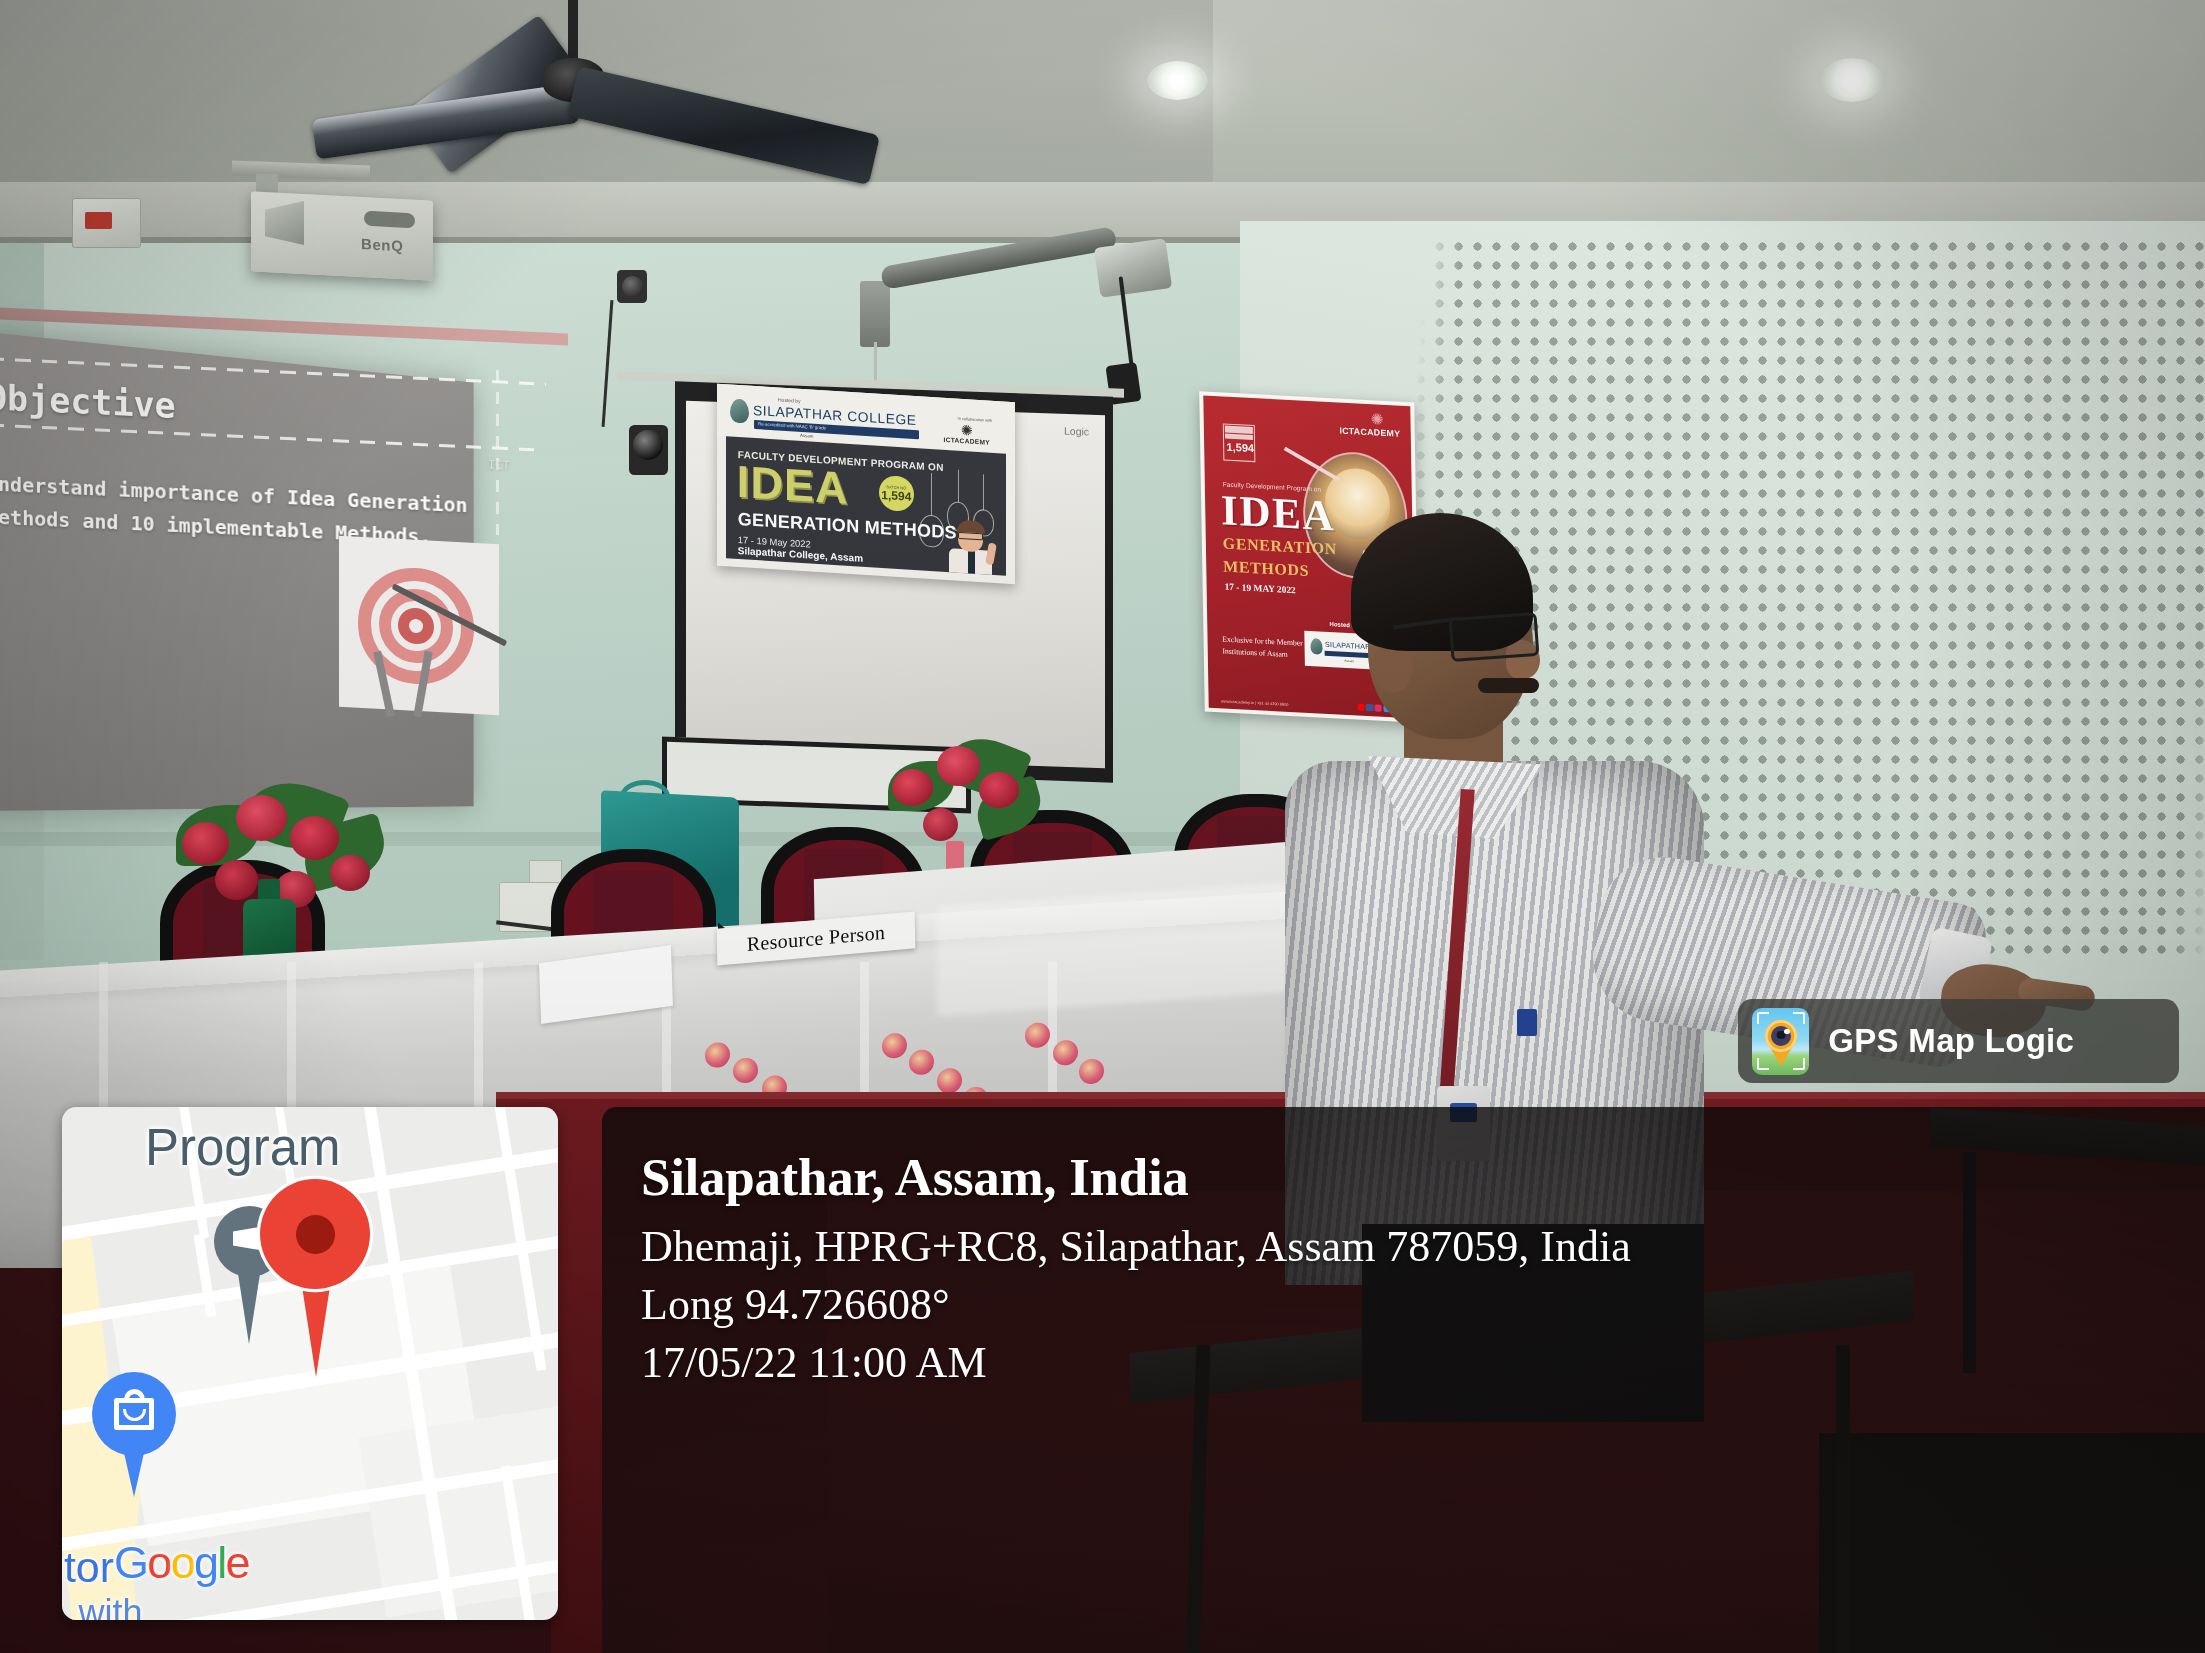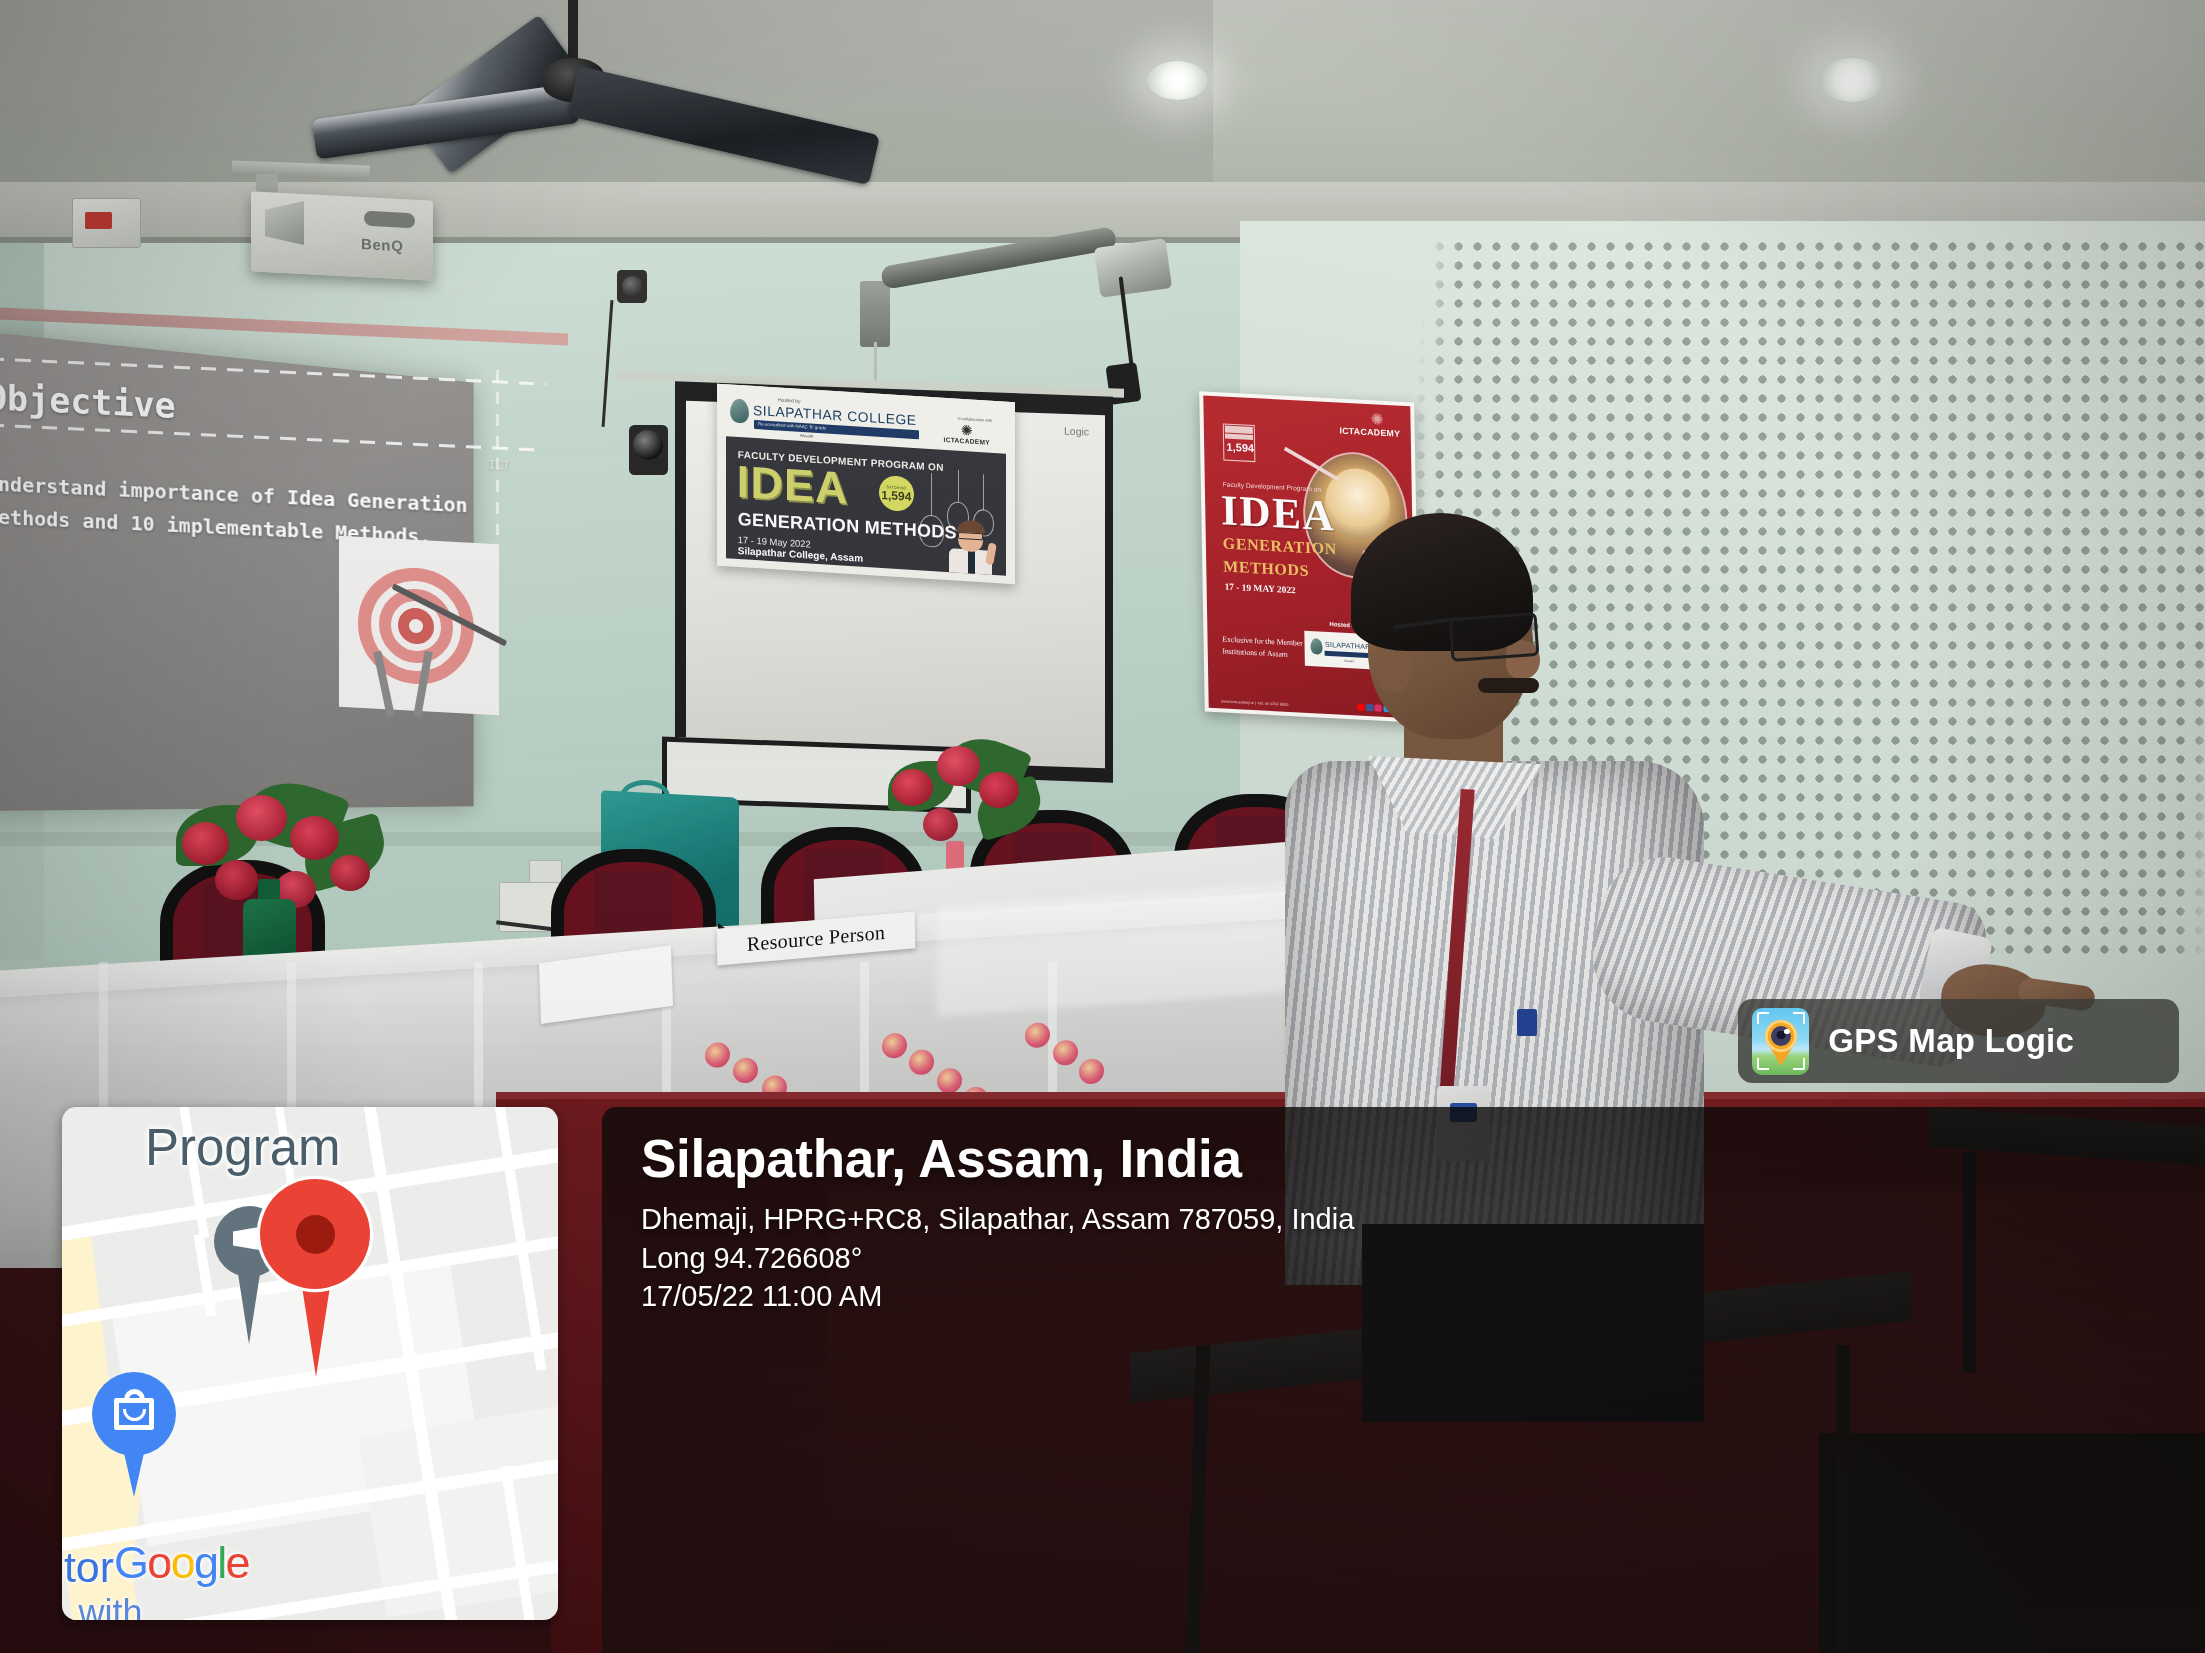--- a/index.html
+++ b/index.html
@@ -411,24 +411,24 @@
   #gmap-logo{position:absolute;left:52px;top:430px;font-size:45px;font-weight:400;letter-spacing:-1.7px;
     text-shadow:0 0 5.5px #fff,0 0 5.5px #fff;}
   #gmap-logo span{display:inline-block;}
   .gG{color:#4285f4;}.go1{color:#ea4335;}.go2{color:#fbbc05;}.gg{color:#4285f4;}
   .gl{color:#34a853;}.ge{color:#ea4335;}
 
   
   #info-panel{left:602px;top:1107px;width:1603px;height:547px;
     border-radius:14.3px 0 0 0;
     background:linear-gradient(180deg,rgba(12,10,10,.80) 0%,rgba(14,11,11,.72) 40%,rgba(18,14,14,.62) 100%);}
-  #info-inner{position:absolute;left:39px;top:23px;width:1544px;}
+  #info-inner{position:absolute;left:39px;top:41px;width:1544px;font-family:Liberation Serif, serif;}
   #info-title{font-size:53px;font-weight:700;color:#fff;letter-spacing:-0.3px;line-height:1.1;
     text-shadow:0 1.7px 5px rgba(0,0,0,.55);margin-bottom:12px;}
-  .info-line{font-size:29px;font-weight:400;color:#fff;line-height:1.32;
+  .info-line{font-size:44px;font-weight:400;color:#fff;line-height:1.32;
     text-shadow:0 1.7px 4.4px rgba(0,0,0,.55);white-space:nowrap;}
 </style>
 </head>
 <body>
 
 <div id="shot">
 
   <div class="layer" id="ceiling"></div>
   <div class="layer" id="ceiling-drop"></div>
   <div class="layer" id="ceiling-soffit"></div>

